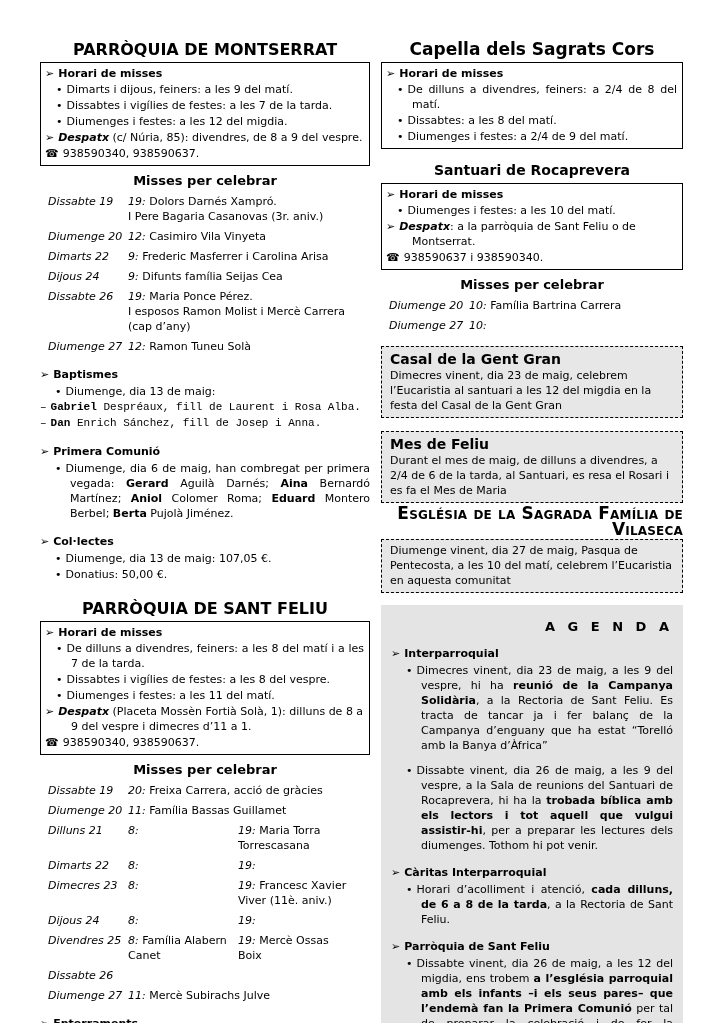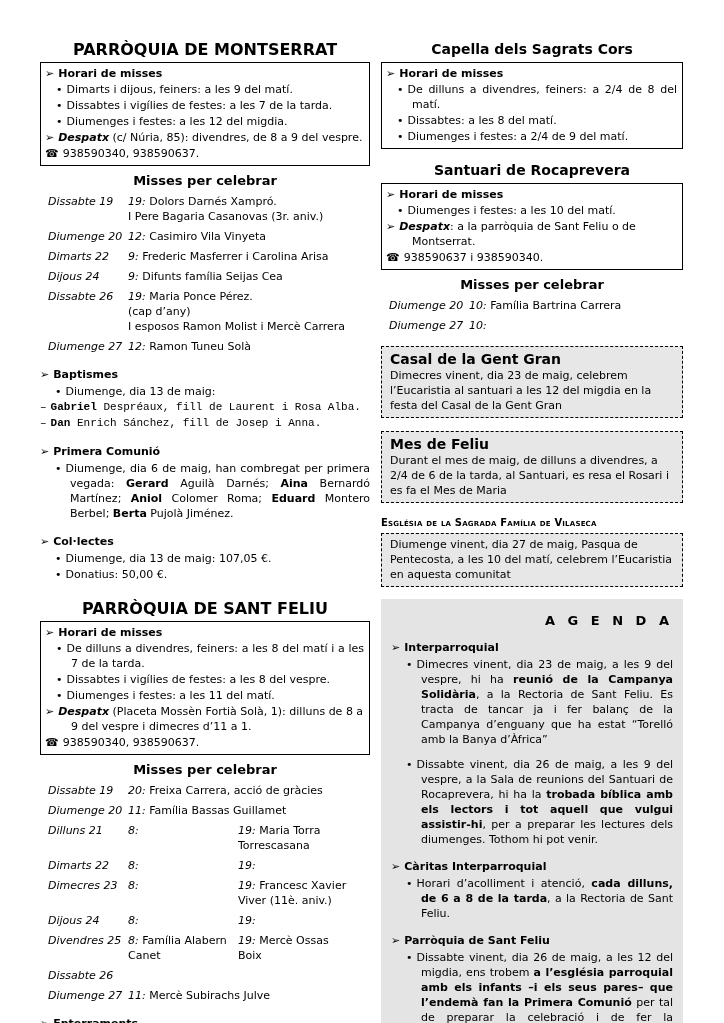--- a/index.html
+++ b/index.html
@@ -8,21 +8,21 @@
     background:#ffffff;color:#000;
     font-family:"DejaVu Sans","Liberation Sans",sans-serif;
     font-size:11px;line-height:15px;
   }
   .col{position:absolute;top:40px;}
   #col-left{left:40px;width:330px;}
   #col-right{left:381px;width:302px;}
 
   .parish-title{font-size:16px;line-height:19px;font-weight:bold;text-align:center;margin:0 0 3px;}
   .sub-title{font-size:13px;line-height:16px;font-weight:bold;text-align:center;margin:7px 0 5px;}
-  .sc-title{font-variant:small-caps;font-weight:bold;text-align:left;font-size:10px;line-height:16px;margin:12px 0 2px;letter-spacing:.2px;}
+  .sc-title{font-variant:small-caps;font-weight:bold;text-align:right;font-size:17px;line-height:16px;margin:2px 0 2px;letter-spacing:.2px;}
 
   .hbox{border:1px solid #000;padding:2px 5px 3px 4px;}
   .hhead{font-weight:bold;padding-left:14px;text-indent:-14px;margin:1px 0;}
   .hbox .li{padding-left:26px;text-indent:-15px;margin:1px 0;}
   .despatx{padding-left:26px;text-indent:-26px;margin:1px 0;}
   .phoneline{margin:1px 0;}
 
   .li{padding-left:30px;text-indent:-15px;text-align:justify;margin:1px 0;}
   .dli{padding-left:13px;text-indent:-13px;margin:1px 0;font-family:Liberation Mono, monospace;}
   .sec{font-weight:bold;padding-left:14px;text-indent:-14px;margin:13px 0 2px;}
@@ -85,22 +85,22 @@
     <div class="mrow">
         <div class="mday">Dijous 24</div>
         <div class="mentry">
           <div><span class="i">9:</span><span> Difunts família Seijas Cea</span></div>
         </div>
       </div>
     <div class="mrow">
         <div class="mday">Dissabte 26</div>
         <div class="mentry">
           <div><span class="i">19:</span><span> Maria Ponce Pérez.</span></div>
+          <div><span>I esposos Ramon Molist i Mercè Carrera</span></div>
           <div><span>(cap d’any)</span></div>
-          <div><span>I esposos Ramon Molist i Mercè Carrera</span></div>
         </div>
       </div>
     <div class="mrow">
         <div class="mday">Diumenge 27</div>
         <div class="mentry">
           <div><span class="i">12:</span><span> Ramon Tuneu Solà</span></div>
         </div>
       </div>
 
     <div class="sec"><span class="mk">➢</span><span>Baptismes</span></div>
@@ -201,21 +201,21 @@
       </div>
 
     <div class="sec"><span class="mk">➢</span><span>Enterraments</span></div>
 
   </section>
 </div>
 
 <div class="col" id="col-right">
 
   <section>
-    <h1 class="parish-title" style="font-size:14px;">Capella dels Sagrats Cors</h1>
+    <h1 class="parish-title" style="font-size:17px;">Capella dels Sagrats Cors</h1>
     <div class="hbox">
       <div class="hhead"><span class="mk">➢</span><span>Horari de misses</span></div>
       <div class="li"><span class="mk">•</span><span>De dilluns a divendres, feiners: a 2/4 de 8 del matí.</span></div>
       <div class="li"><span class="mk">•</span><span>Dissabtes: a les 8 del matí.</span></div>
       <div class="li"><span class="mk">•</span><span>Diumenges i festes: a 2/4 de 9 del matí.</span></div>
     </div>
   </section>
 
   <section style="margin-top:12px;">
     <h1 class="parish-title" style="font-size:14px;">Santuari de Rocaprevera</h1>

